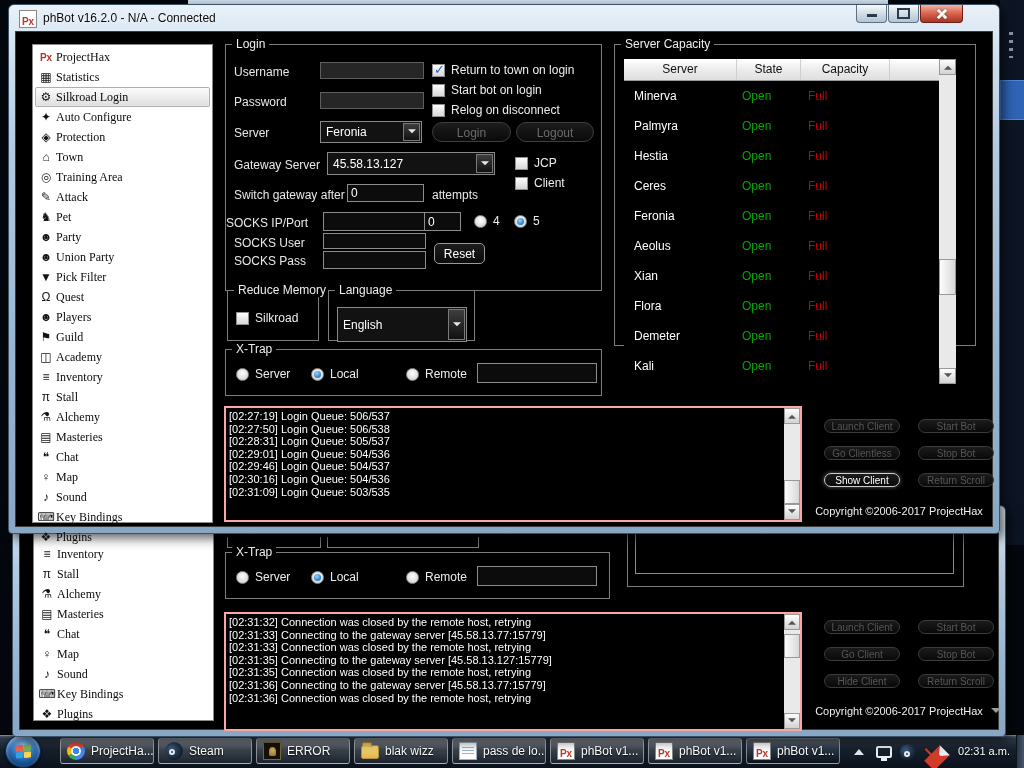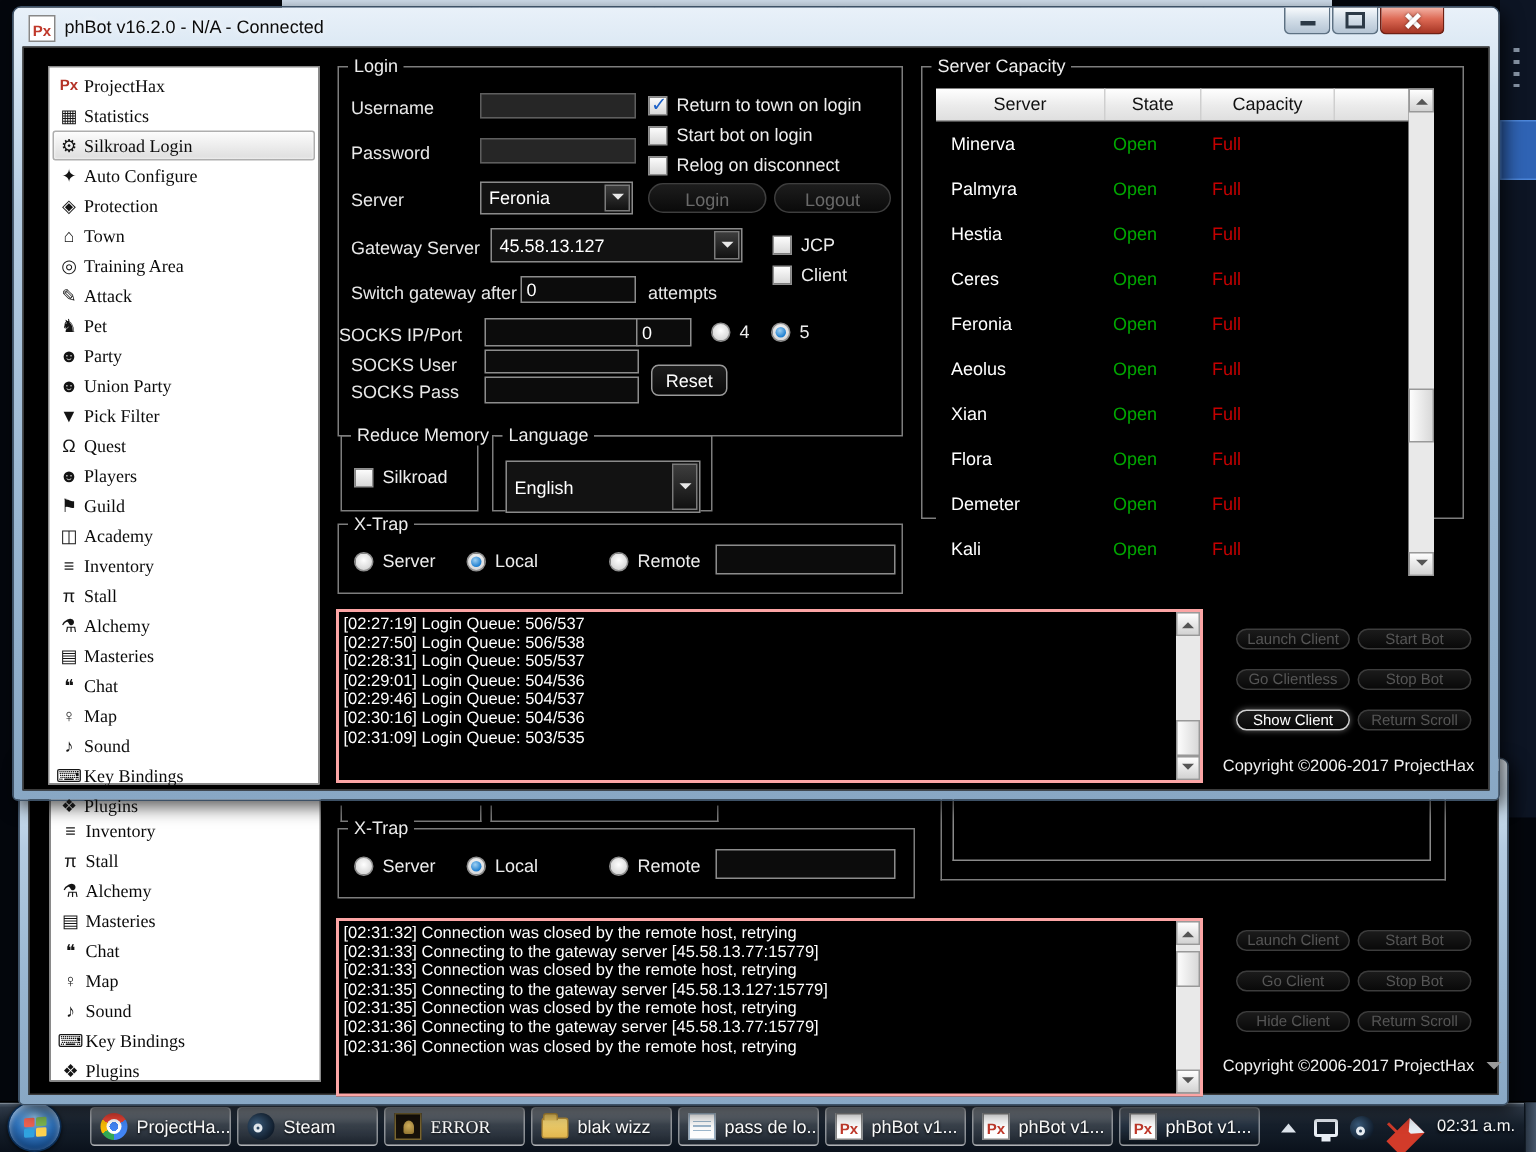--- a/index.html
+++ b/index.html
@@ -68,21 +68,21 @@
     background:linear-gradient(#3d3d3d,#111);border:1px solid #7a7a7a;box-sizing:border-box;}
   .combo-btn::after{content:"";position:absolute;left:50%;top:50%;transform:translate(-50%,-35%);
     border:4px solid transparent;border-top-color:#e8e8e8;}
   .xbtn{position:relative;width:76px;height:14px;border-radius:8px;border:1px solid #3c3c3c;
     color:#565656;font-size:10px;line-height:14px;text-align:center;
     background:linear-gradient(#1b1b1b,#090909);box-sizing:border-box;white-space:nowrap;}
   .xbtn.on{border-color:#cfcfcf;color:#fff;box-shadow:0 0 4px rgba(255,255,255,.4);}
   .bigbtn{position:absolute;border-radius:10px;border:1px solid #3e3e3e;color:#6a6a6a;font-size:12px;
     text-align:center;background:linear-gradient(#1d1d1d,#0a0a0a);box-sizing:border-box;}
   .bigbtn.on{border-color:#9a9a9a;color:#fff;}
-  .btn-grid{position:absolute;display:grid;grid-template-columns:76px 76px;gap:13px 5px;}
+  .btn-grid{position:absolute;display:grid;grid-template-columns:76px 76px;gap:13px 18px;}
   .copyright{position:absolute;font-size:11px;color:#f0f0f0;white-space:nowrap;}
   
   .tbl{position:absolute;background:#000;}
   .thead{position:absolute;left:0;top:0;height:22px;background:linear-gradient(#ffffff,#ebebeb 55%,#dfdfdf);
     border-bottom:1px solid #9a9a9a;display:flex;box-sizing:border-box;}
   .th{font-size:12px;color:#111;line-height:21px;text-align:center;border-right:1px solid #cfcfcf;box-sizing:border-box;}
   .tbody{position:absolute;left:0;top:22px;right:17px;bottom:0;}
   .srow{height:30px;position:relative;}
   .srow span{position:absolute;font-size:12px;line-height:30px;}
   .c-name{left:10px;color:#fff;}
@@ -665,21 +665,21 @@
         <div class="tb-btn" style="left: 60px;">
           <span class="tb-icon icon-chrome"><i class="tb-icon-text"></i></span>
           <span class="tb-label">ProjectHa...</span>
         </div>
 
         <div class="tb-btn" style="left: 158px;">
           <span class="tb-icon icon-steam"><i class="tb-icon-text"></i></span>
           <span class="tb-label">Steam</span>
         </div>
 
-        <div class="tb-btn" style="left: 256px; font-family: Liberation Serif, serif;">
+        <div class="tb-btn" style="left: 256px;">
           <span class="tb-icon icon-error"><i class="tb-icon-text"></i></span>
           <span class="tb-label">ERROR</span>
         </div>
 
         <div class="tb-btn" style="left: 354px;">
           <span class="tb-icon icon-folder"><i class="tb-icon-text"></i></span>
           <span class="tb-label">blak wizz</span>
         </div>
 
         <div class="tb-btn" style="left: 452px;">

